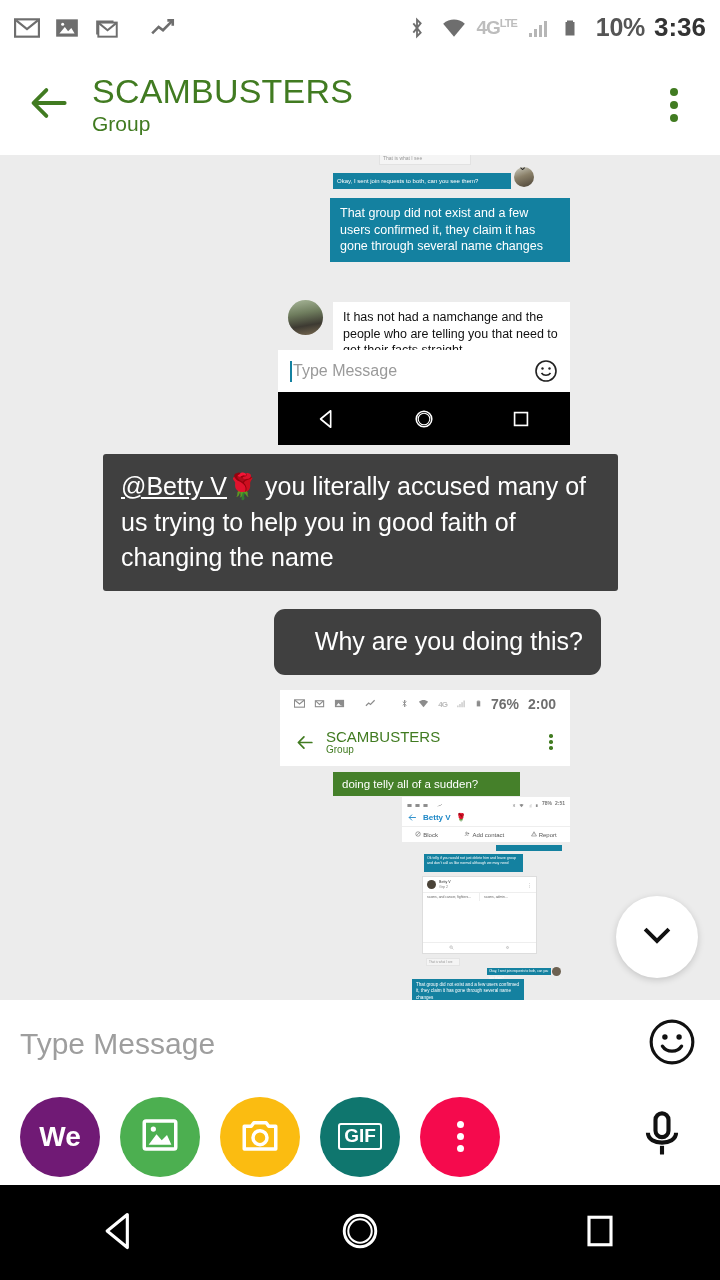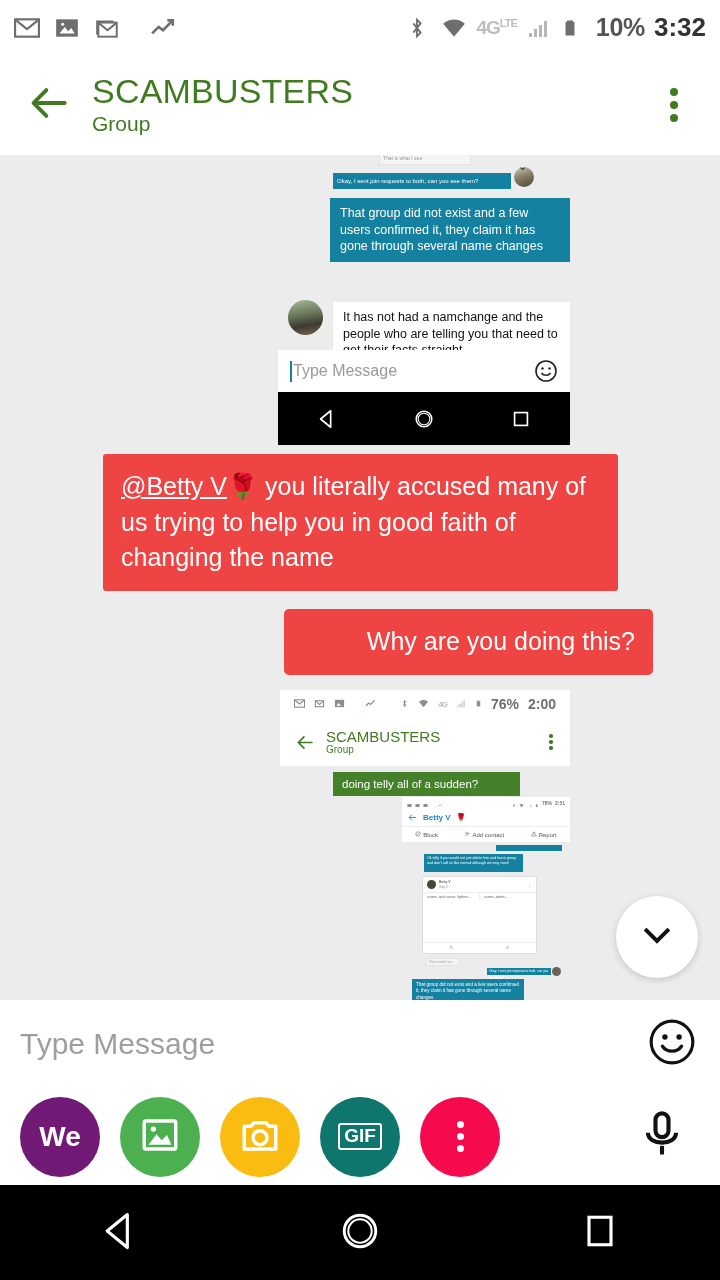--- a/index.html
+++ b/index.html
@@ -85,30 +85,30 @@
   }
   .s1-caret{ width:2px; height:21px; background:#1481a0; margin-right:1px;}
   .s1-ph{ font-size:16px; color:#9a9a9a; flex:1; }
   .s1-navbar{
     position:absolute; left:0; bottom:0; width:292px; height:53px; background:#000;
     display:flex; align-items:center; justify-content:space-around;
   }
 
   
   .bub-green{
-    background:#ef4444; color:#fff; font-size:25px; line-height:1.42;
+    background:#404040; color:#fff; font-size:25px; line-height:1.42;
   }
   .msg-green-1{
     position:absolute; left:103px; top:299px; width:515px;
     padding:15px 18px; border-radius:3px;
   }
   .mention{ text-decoration:underline; }
   .msg-green-2{
-    position:absolute; left:284px; top:454px; width:369px;
-    padding:15px 18px; border-radius:5px; text-align:right;
+    position:absolute; left:274px; top:454px; width:327px;
+    padding:15px 18px; border-radius:11px; text-align:right;
   }
 
   
   .shot2{
     position:absolute; left:280px; top:535px; width:290px; height:310px;
     background:#ececec; overflow:hidden;
   }
   .s2-status{
     height:28px; background:#fff; display:flex; align-items:center; padding:0 14px;
     color:#8c8c8c; gap:9px;
@@ -253,21 +253,21 @@
           <path d="M3 21 h3 v-4 h-3 z M8 21 h3 v-8 h-3 z M13 21 h3 v-12 h-3 z M18 21 h3 v-16 h-3 z" fill="#b6b6b6"></path>
         </svg>
     </span>
     <span class="sb-icon">
       <svg viewBox="0 0 24 24" width="18" height="26">
           <rect x="8" y="2" width="8" height="2" fill="#6e6e6e"></rect>
           <rect x="6" y="4" width="12" height="18" fill="#6e6e6e"></rect>
         </svg>
     </span>
     <span class="sb-text">10%</span>
-    <span class="sb-time">3:32</span>
+    <span class="sb-time">3:36</span>
   </div>
 </div>
 
 <div class="appbar">
   <div class="back-btn">
     <span>
       <svg viewBox="0 0 24 24" width="44" height="44">
           <path d="M20 12 H4 M10 5 L3 12 L10 19" fill="none" stroke="#417b21" stroke-width="2.1" stroke-linecap="round" stroke-linejoin="round"></path>
         </svg>
     </span>

